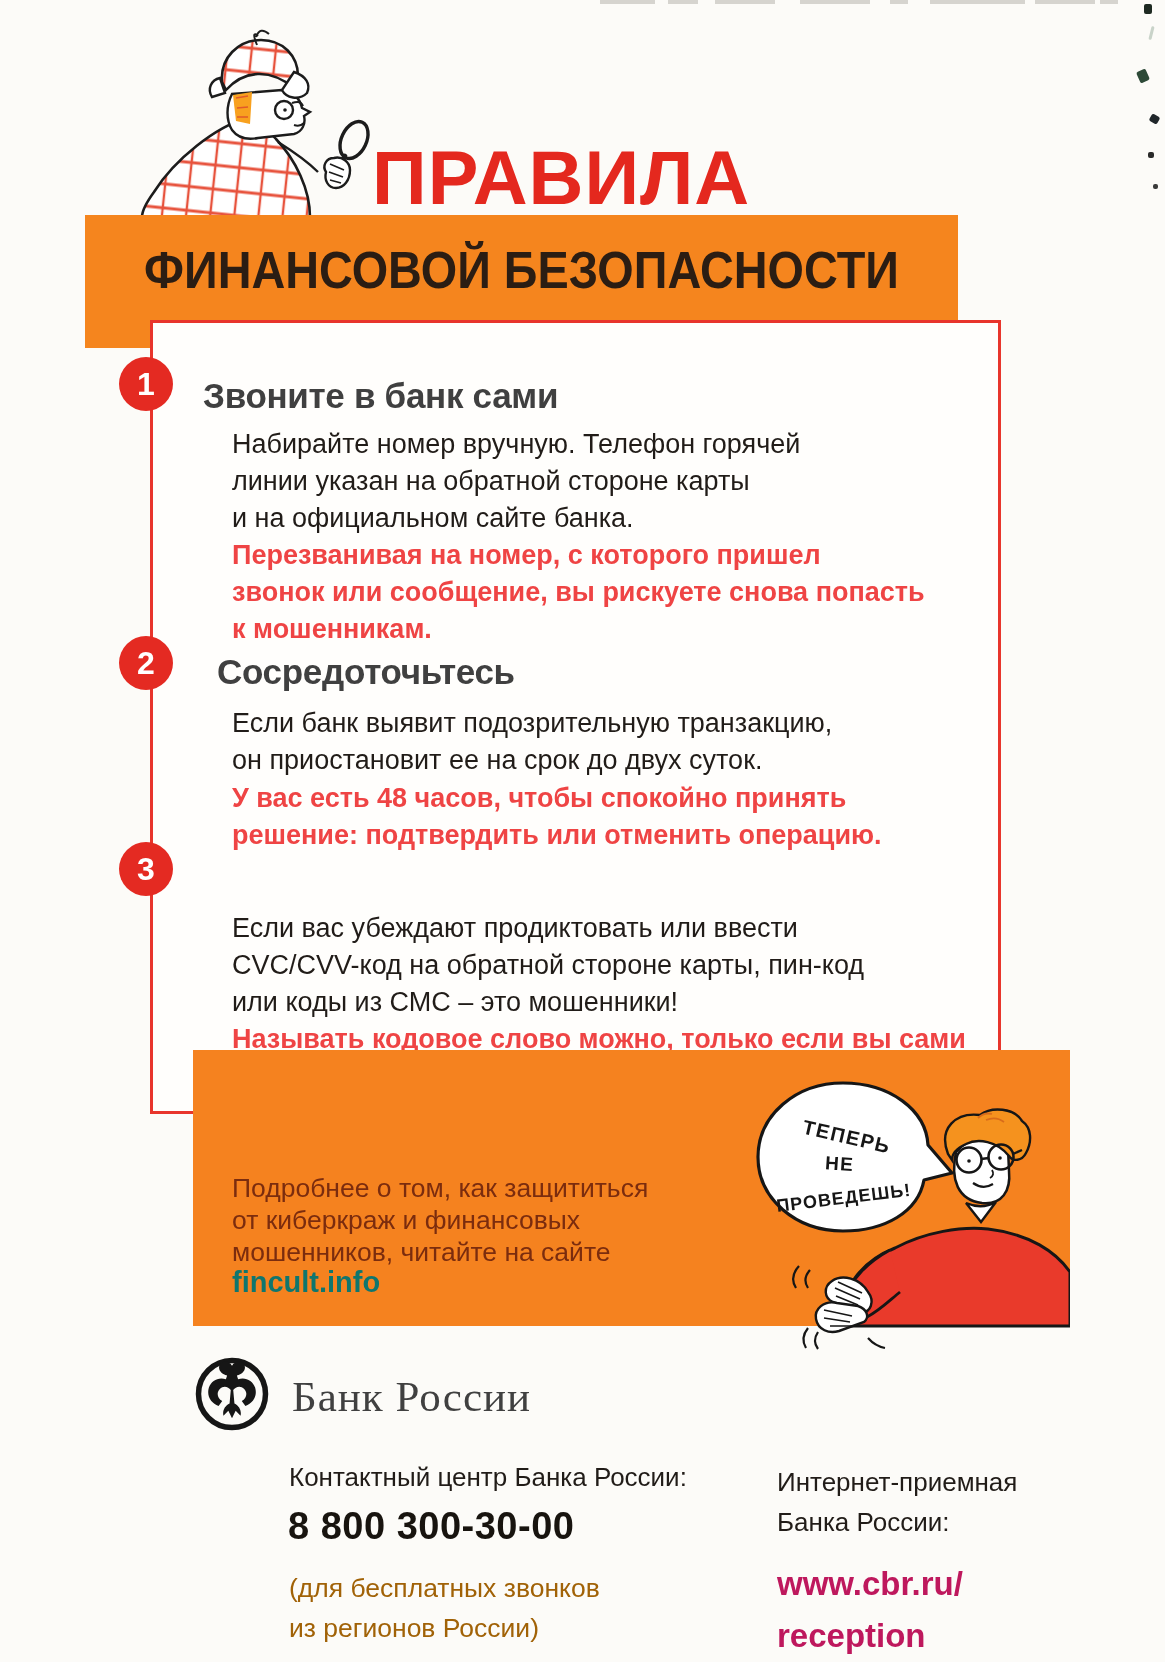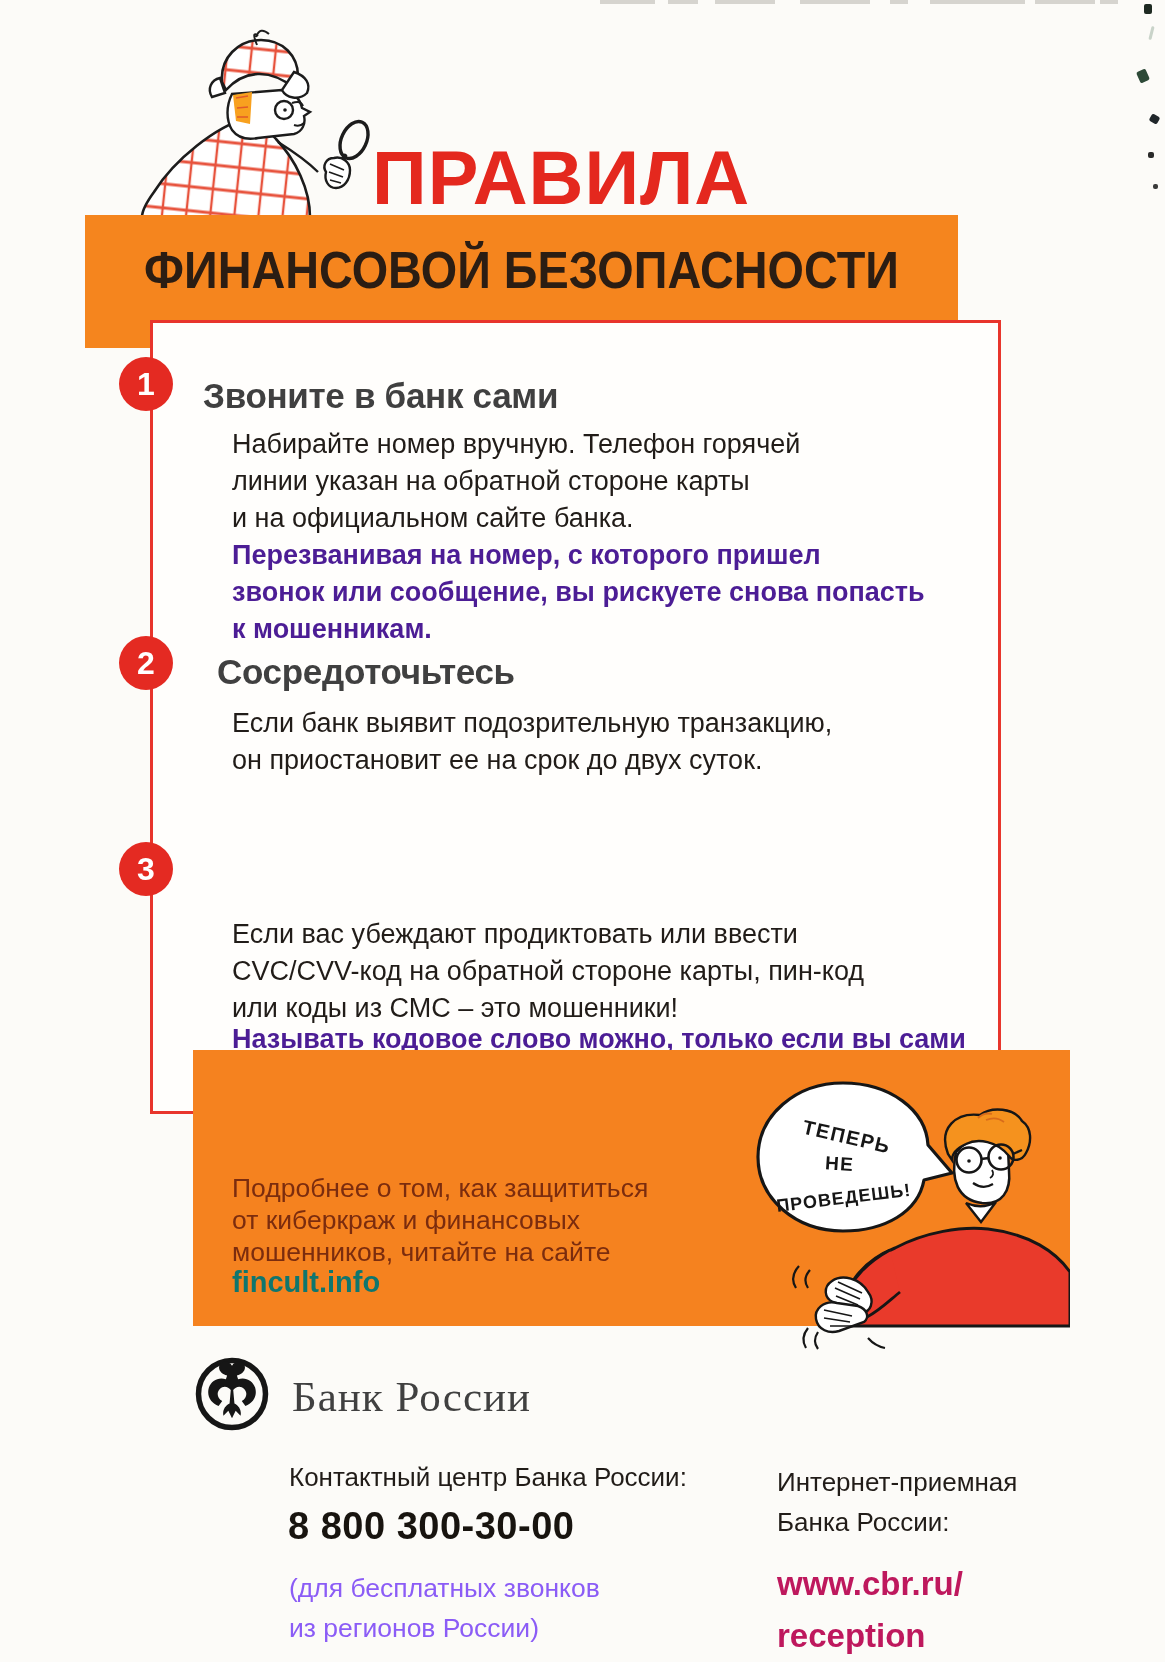--- a/index.html
+++ b/index.html
@@ -10,31 +10,31 @@
   .title-main{left:372px;top:134px;font-size:76px;font-weight:800;color:#e4281e;letter-spacing:1px;white-space:nowrap;text-align:right;}
   .banner{left:85px;top:215px;width:873px;height:133px;background:#f5851e;}
   .banner-title{left:85px;top:240px;width:873px;text-align:center;font-size:52px;font-weight:800;
                 color:#2b1d13;letter-spacing:0;transform:scaleX(.9);transform-origin:50% 50%;white-space:nowrap;}
   
   .card{left:150px;top:320px;width:851px;height:794px;background:#fffefc;border:3px solid #e8352c;box-sizing:border-box;}
   .num-circle{width:54px;height:54px;border-radius:50%;background:#e42a22;color:#fff;
               font-size:32px;font-weight:700;display:flex;align-items:center;justify-content:center;}
   .rule-heading{font-size:35px;font-weight:700;color:#404040;letter-spacing:-.3px;white-space:nowrap;}
   .body-lines{font-size:27px;line-height:37px;color:#211c18;white-space:nowrap;}
-  .bold-lines{font-size:27px;line-height:37px;font-weight:700;color:#4c1d95;white-space:nowrap;}
+  .bold-lines{font-size:27px;line-height:37px;font-weight:700;color:#ef4444;white-space:nowrap;}
   
   .footer-banner{left:193px;top:1050px;width:877px;height:276px;background:#f5821f;}
   .footer-lines{left:232px;top:1172px;font-size:26.5px;line-height:32px;color:#7b2c0e;white-space:nowrap;}
   .footer-site{left:232px;top:1266px;font-size:29px;font-weight:800;color:#0f766e;}
   
   .bank-name{left:292px;top:1372px;font-size:43px;font-family:"Liberation Serif","DejaVu Serif",serif;
              color:#404040;letter-spacing:1px;white-space:nowrap;}
   .c-label{font-size:26px;color:#211c18;white-space:nowrap;}
   .c-phone{font-size:38px;font-weight:800;color:#18140f;letter-spacing:.5px;white-space:nowrap;text-align:center;}
-  .c-note{font-size:26.5px;line-height:40px;color:#8b5cf6;white-space:nowrap;}
+  .c-note{font-size:26.5px;line-height:40px;color:#a16207;white-space:nowrap;}
   .c-url{font-size:33px;font-weight:800;color:#be185d;line-height:52px;white-space:nowrap;}
   
   .dash{position:absolute;top:0;height:4px;background:#d6d4cf;}
   .speck{position:absolute;border-radius:2px;}
 </style>
 </head>
 <body>
 
 <div class="page">
 
@@ -119,23 +119,27 @@
     <div>звонок или сообщение, вы рискуете снова попасть</div>
     <div>к мошенникам.</div>
   </div>
 
   <div class="abs num-circle" style="left:119px;top:636px;">2</div>
   <div class="abs rule-heading" style="left:203px;top:652px;margin-left:14px;">Сосредоточьтесь</div>
   <div class="abs body-lines" style="left:232px;top:705px;">
     <div>Если банк выявит подозрительную транзакцию,</div>
     <div>он приостановит ее на срок до двух суток.</div>
   </div>
+  <div class="abs bold-lines" style="left:232px;top:780px;">
+    <div>У вас есть 48 часов, чтобы спокойно принять</div>
+    <div>решение: подтвердить или отменить операцию.</div>
+  </div>
 
   <div class="abs num-circle" style="left:119px;top:842px;">3</div>
-  <div class="abs body-lines" style="left:232px;top:910px;margin-top:6px;">
+  <div class="abs body-lines" style="left:232px;top:910px;">
     <div>Если вас убеждают продиктовать или ввести</div>
     <div>CVC/CVV-код на обратной стороне карты, пин-код</div>
     <div>или коды из СМС – это мошенники!</div>
   </div>
   <div class="abs bold-lines" style="left:232px;top:1021px;">
     <div>Называть кодовое слово можно, только если вы сами</div>
     <div>звоните на горячую линию банка.</div>
   </div>
 
   <div class="abs footer-banner" style="z-index:0;"></div>

